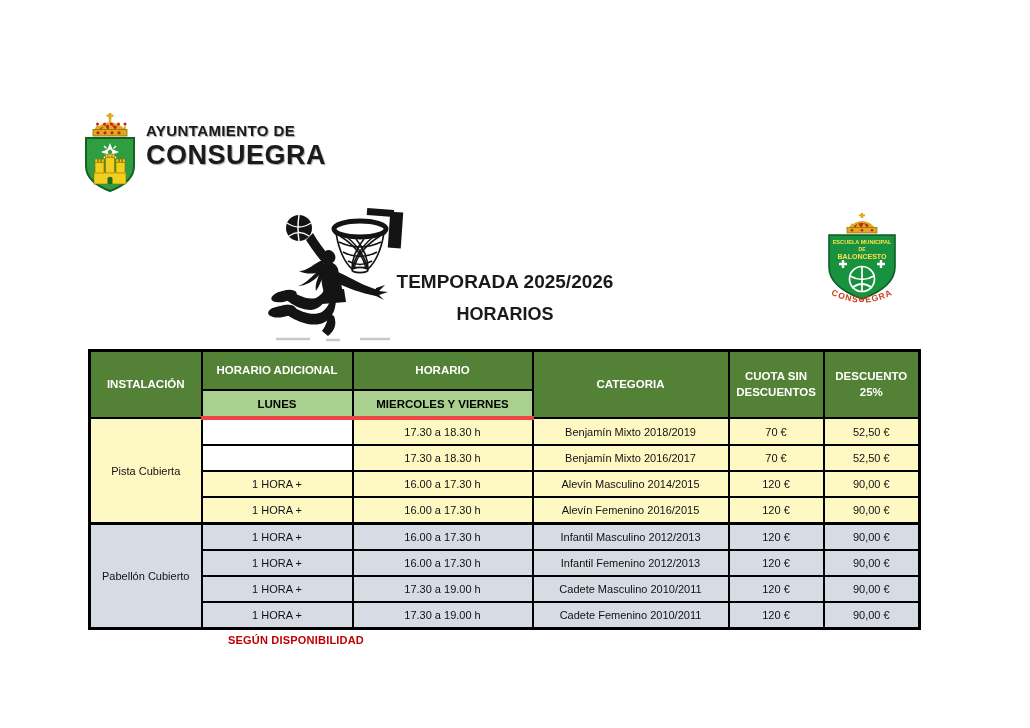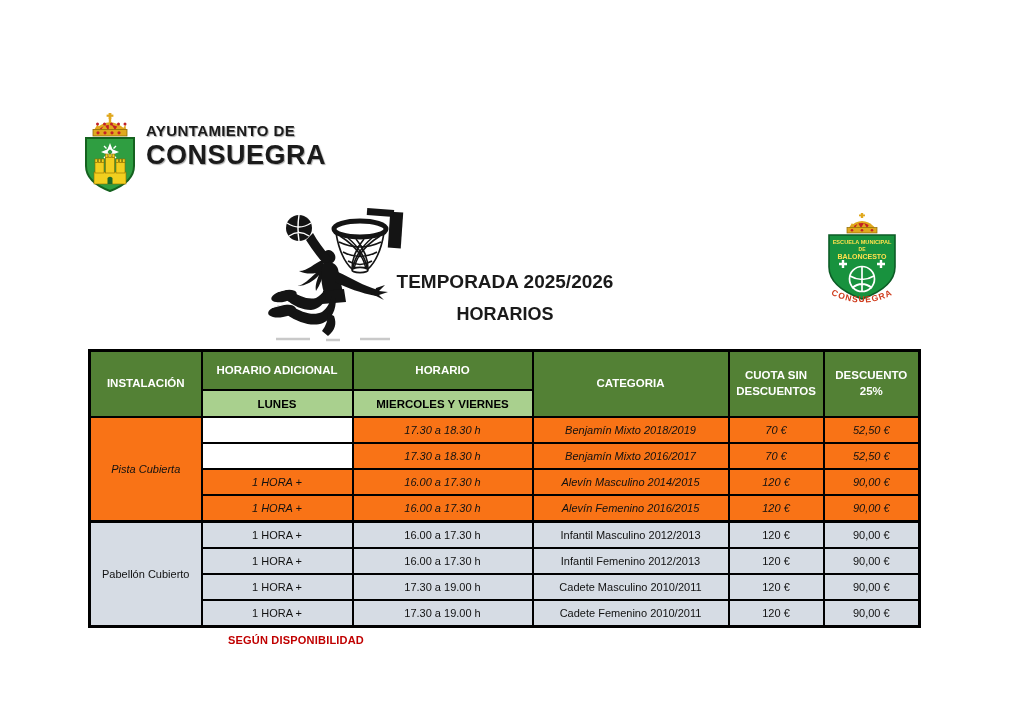--- a/index.html
+++ b/index.html
@@ -25,25 +25,25 @@
   table.schedule{
     position:absolute;left:88px;top:349px;width:830px;
     border-collapse:collapse;table-layout:fixed;border:3px solid #000;
   }
   table.schedule th,table.schedule td{
     border:2px solid #000;text-align:center;vertical-align:middle;padding:0 2px;
     overflow:hidden;white-space:nowrap;
   }
   table.schedule thead th.dk{background:#538135;color:#fff;font-weight:bold;font-size:11.5px;white-space:normal;line-height:1.35;}
   table.schedule thead tr.top th{height:37px;}
-  table.schedule thead tr.sub th{height:25px;border-bottom:1px solid #ef4444;}
+  table.schedule thead tr.sub th{height:25px;border-bottom:4px solid #ef4444;}
   table.schedule thead th.lt{background:#a9d08e;color:#000;font-weight:bold;font-size:11.5px;}
   table.schedule tbody td{font-size:11px;color:#111;height:24px;}
   table.schedule tbody td.inst{font-size:11px;}
-  .green{background:#f97316;font-style:italic;}
+  .green{background:#fef9c3;}
   .blue{background:#d6dce4;}
   .white{background:#ffffff;}
   table.schedule tbody tr.sec-start td{border-top:3px solid #000;}
   
   .footnote{position:absolute;left:228px;top:634px;font-size:11px;font-weight:bold;color:#c00000;letter-spacing:.2px;}
 </style>
 </head>
 <body>
 
 <div class="logo-left">

